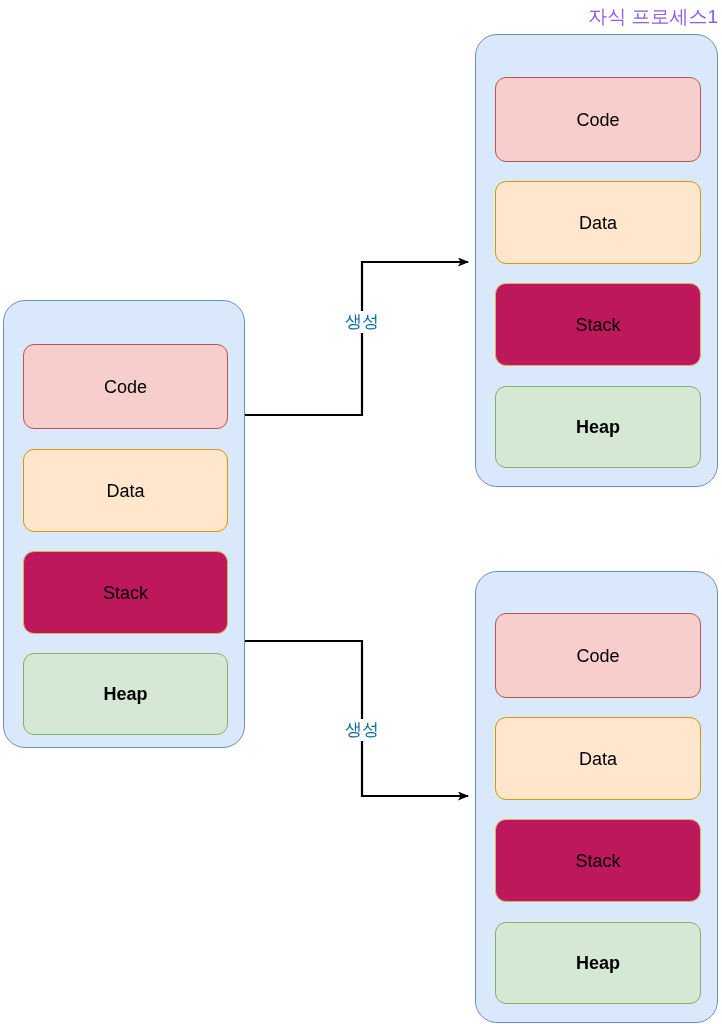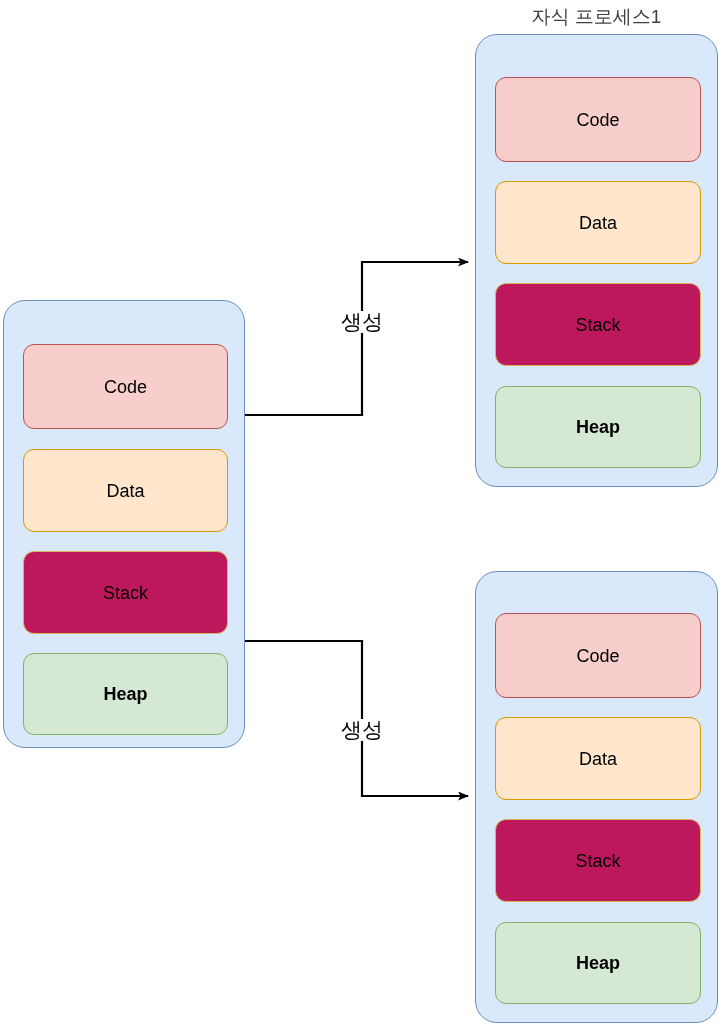--- a/index.html
+++ b/index.html
@@ -15,24 +15,24 @@
     position: relative;
     width: 722px;
     height: 1024px;
     background: #ffffff;
     overflow: hidden;
   }
 
   
   .proc-title {
     position: absolute;
-    text-align: center;
+    text-align: right;
     font-size: 19px;
     line-height: 22px;
-    color: #404040;
+    color: #8b5cf6;
     white-space: nowrap;
     letter-spacing: 0px;
   }
 
   
   .proc-box {
     position: absolute;
     background: #dae8fc;
     border: 1.6px solid #6c8ebf;
     border-radius: 22px;
@@ -60,23 +60,23 @@
   .connector {
     position: absolute;
     left: 0;
     top: 0;
     width: 722px;
     height: 1024px;
     pointer-events: none;
   }
   .edge-label {
     position: absolute;
-    font-size: 21px;
+    font-size: 17px;
     line-height: 20px;
-    color: #000000;
+    color: #0369a1;
     background: #ffffff;
     padding: 1px 4px;
     white-space: nowrap;
     transform: translate(-50%, -50%);
   }
 </style>
 </head>
 <body>
 
 <div id="canvas">

